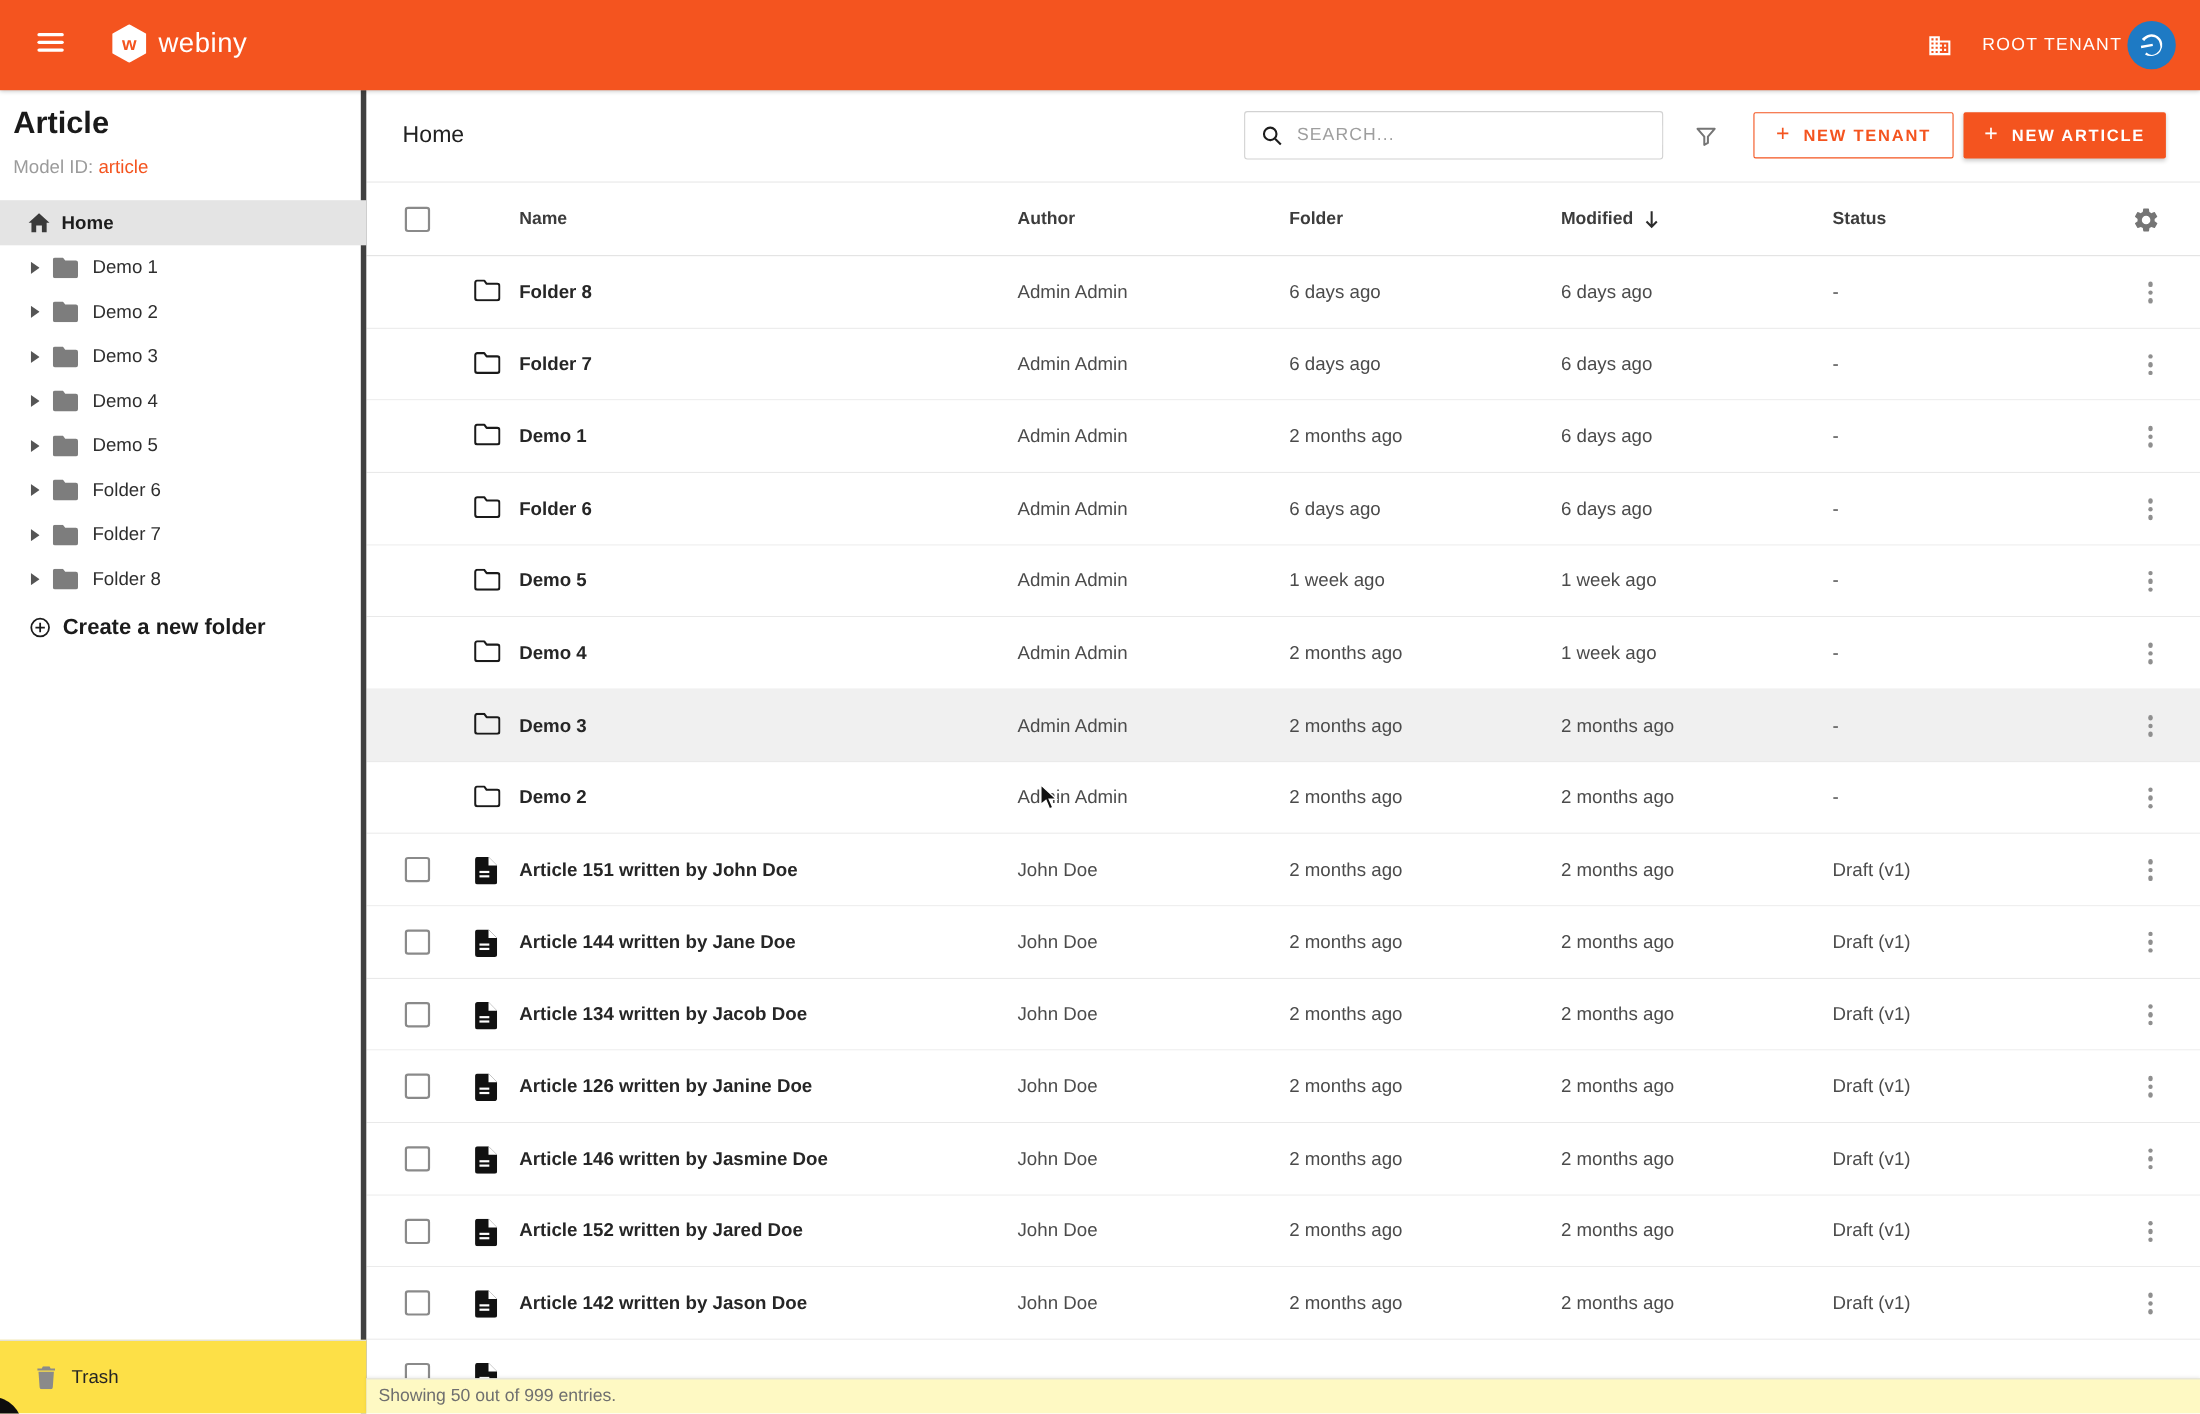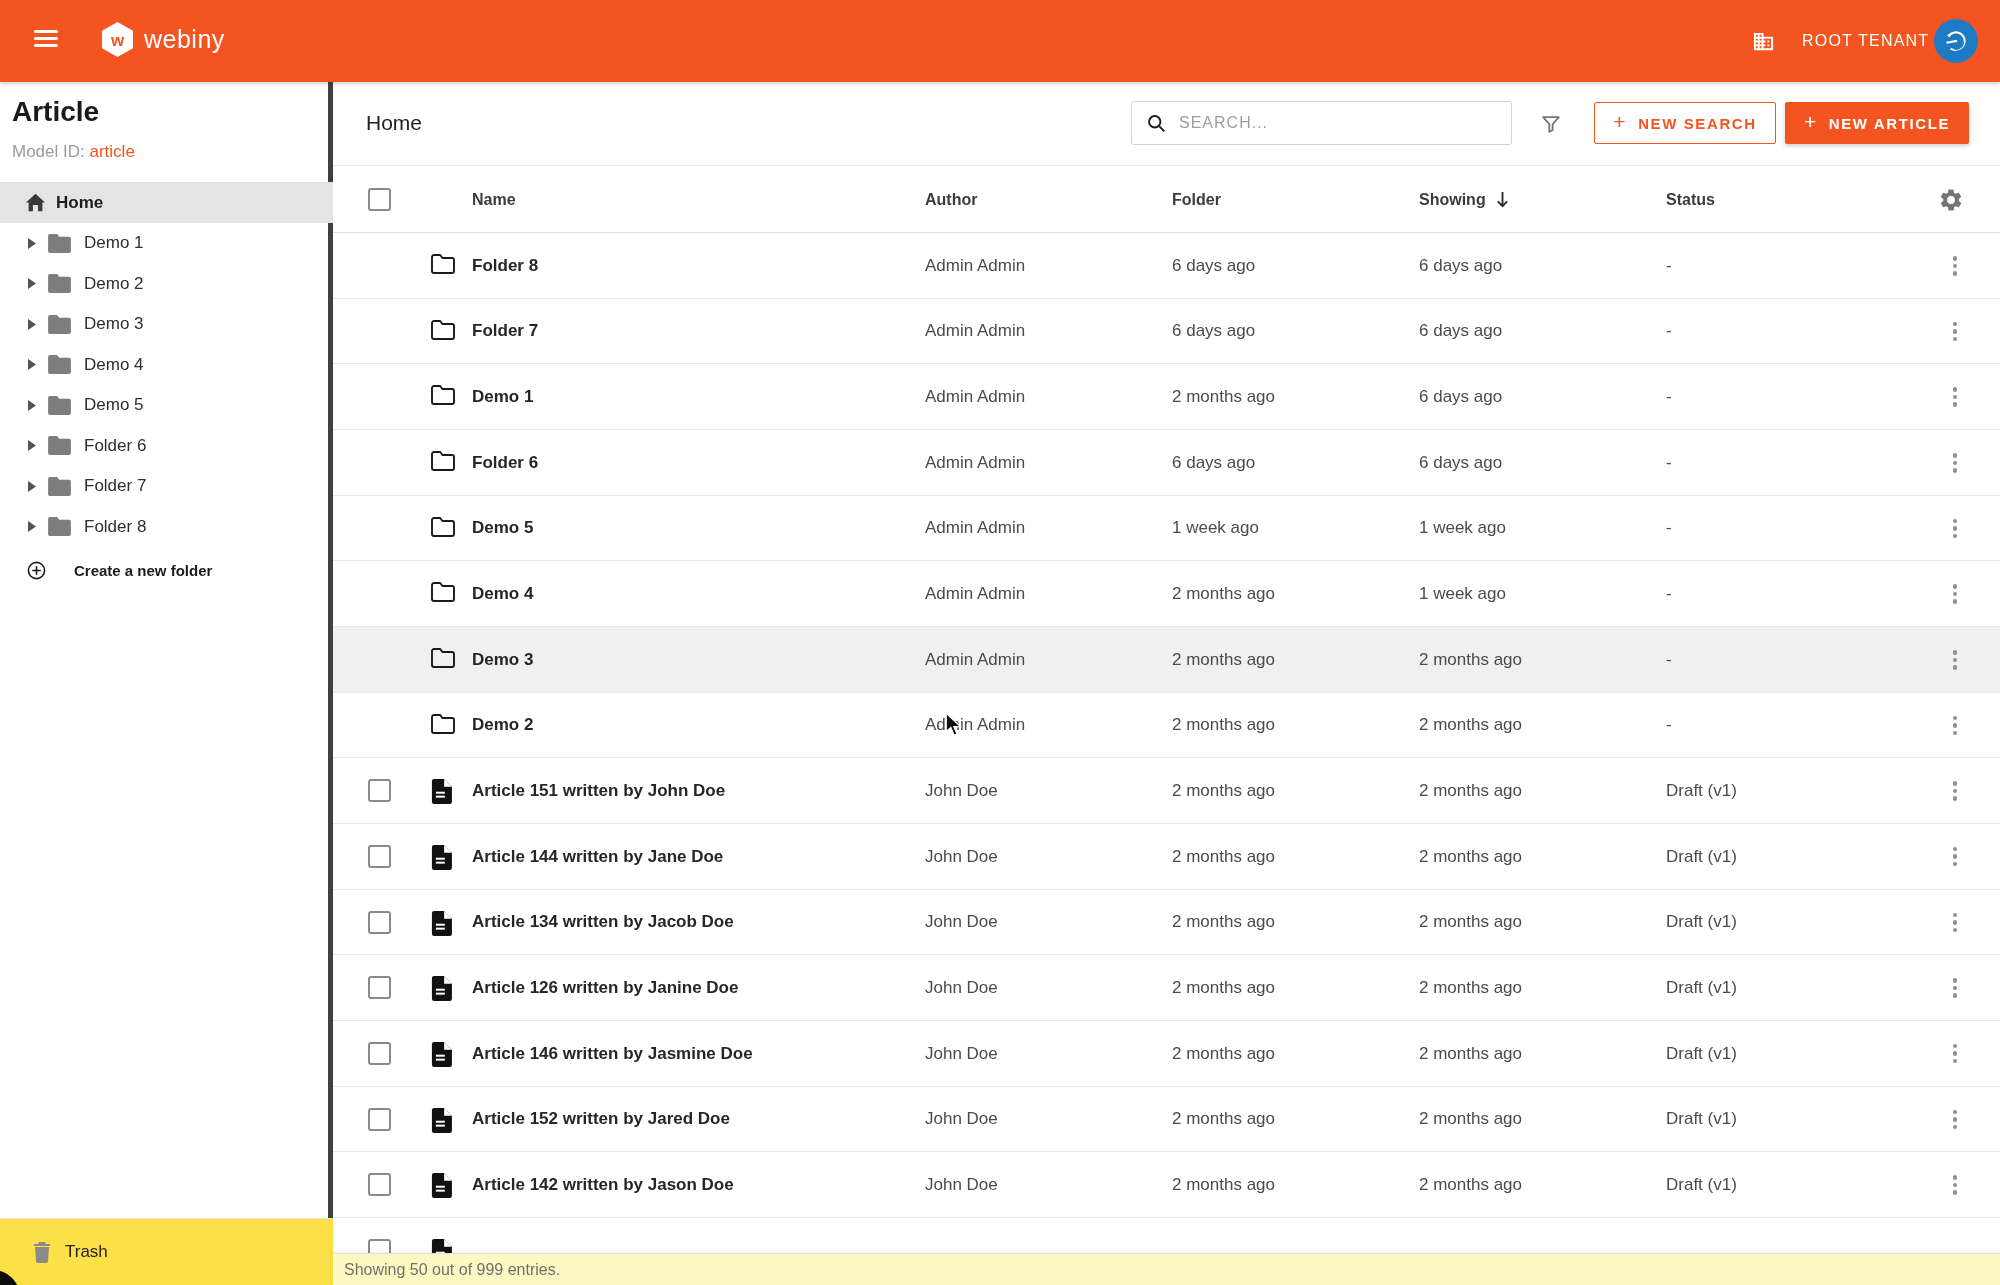--- a/index.html
+++ b/index.html
@@ -29,21 +29,21 @@
   .home-item .h-icon{margin-left:25px;display:flex}
   .home-item .h-label{margin-left:10px;font-size:17px;font-weight:bold;color:#1d1d1d}
   .tree{position:absolute;left:0;top:141px;width:333px;list-style:none}
   .tree-item{height:40.5px;display:flex;align-items:center;cursor:pointer}
   .tree-item .chev{margin-left:28px;display:flex}
   .tree-item .f-icon{margin-left:12px;display:flex}
   .tree-item .t-label{margin-left:13px;font-size:17px;font-weight:500;color:#2e2e2e}
   .create-folder{position:absolute;left:0;top:468px;width:333px;height:41px;display:flex;
                  align-items:center;cursor:pointer}
   .create-folder .c-icon{margin-left:27px;display:flex}
-  .create-folder .c-label{margin-left:28px;font-size:15px;font-weight:600;color:#1c1c1c}
+  .create-folder .c-label{margin-left:11px;font-size:20px;font-weight:600;color:#1c1c1c}
   .trash-bar{position:absolute;left:0;bottom:0;width:333px;height:67px;border-top:1px solid #e2e2e2;
              display:flex;align-items:center;cursor:pointer;background:#fde047}
   .trash-bar .tr-icon{margin-left:33px;display:flex}
   .trash-bar .tr-label{margin-left:14px;font-size:17px;font-weight:500;color:#242424}
 
   
   .main{position:absolute;left:333px;top:82px;right:0;bottom:0;background:#fff}
   .toolbar{position:relative;height:84px;border-bottom:1px solid #e8e8e8}
   .page-heading{position:absolute;left:33px;top:29px;font-size:21px;font-weight:500;color:#212121}
   .searchbox{position:absolute;left:798px;top:19px;width:381px;height:44px;border:1px solid #d2d2d2;
@@ -285,41 +285,41 @@
       </span>
       <input type="text" placeholder="SEARCH..." style="">
     </div>
     <div class="filter-btn">
       <svg width="22" height="22" viewBox="0 0 24 24">
         <path d="M3.5 4.5h17l-6.7 7.8v6.2l-3.6 1.9v-8.1L3.5 4.5z" fill="none" stroke="#757575" stroke-width="2" stroke-linejoin="round"></path>
       </svg>
     </div>
     <button class="btn btn-outline">
       <span class="plus">+</span>
-      <span>NEW SEARCH</span>
+      <span>NEW TENANT</span>
     </button>
     <button class="btn btn-filled">
       <span class="plus">+</span>
       <span>NEW ARTICLE</span>
     </button>
   </div>
 
   <div class="thead">
     <div class="checkbox"></div>
     <div class="th th-name">
         <span>Name</span>
       </div>
     <div class="th th-author">
         <span>Author</span>
       </div>
     <div class="th th-created">
         <span>Folder</span>
       </div>
     <div class="th th-modified">
-      <span>Showing</span>
+      <span>Modified</span>
       <span class="sort-arrow">
         <svg width="15" height="17" viewBox="0 0 16 18">
             <path d="M8 1v14M3 11l5 5 5-5" fill="none" stroke="#2c2c2c" stroke-width="2"></path>
           </svg>
       </span>
     </div>
     <div class="th th-status">
         <span>Status</span>
       </div>
     <div class="th-gear">

